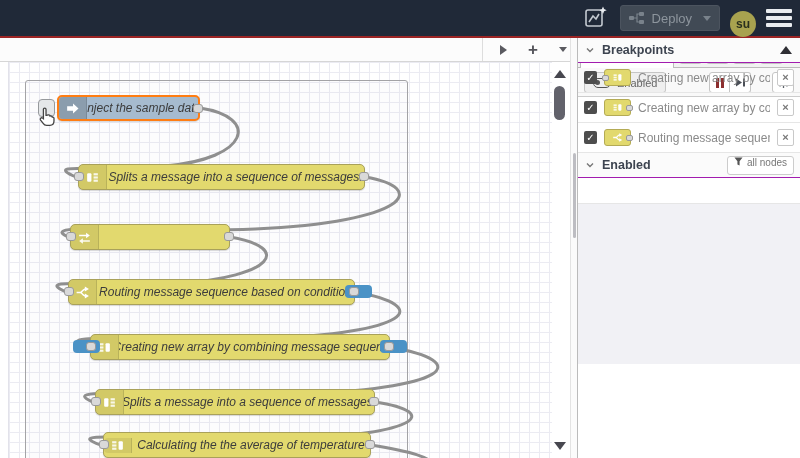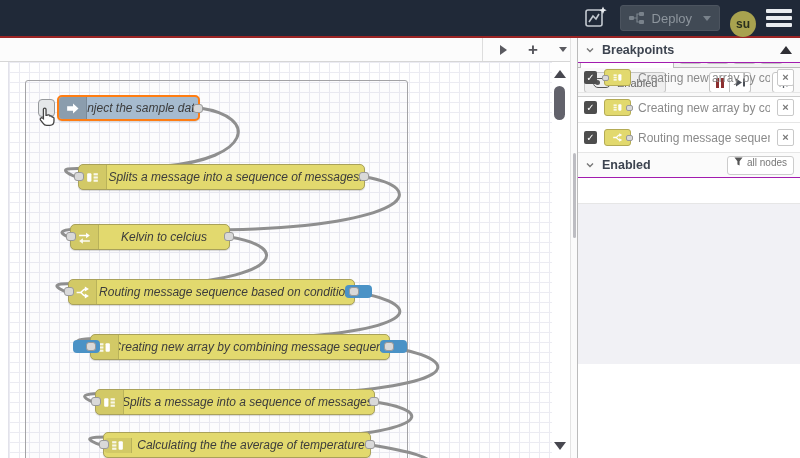--- a/index.html
+++ b/index.html
@@ -181,21 +181,20 @@
           <span class="port in"></span>
           <span class="port out"></span>
         </div>
         <div class="node change" style="left: 70px; top: 162px; width: 160px; background: rgb(226, 217, 110);">
           <span class="nicon">
             <svg viewBox="0 0 14 14">
               <path d="M2 4.5h6.5V2.6L12 5.2 8.5 7.8V5.9H2z" fill="#fff"></path>
               <path d="M12 9.5H5.5V7.6L2 10.2l3.5 2.6v-1.9H12z" fill="#fff" opacity=".9"></path>
             </svg>
           </span>
-          <span class="nlabel">Kelvin to celcius</span>
           <span class="port in"></span>
           <span class="port out"></span>
         </div>
         <div class="node switch" style="left: 68px; top: 217px; width: 287px; background: rgb(226, 217, 110);">
           <span class="nicon">
             <svg viewBox="0 0 14 14">
               <path d="M1.5 6.2h3.2c1.1 0 1.6-1.3 2.6-2l1.9-1.2V1.5L13 3.8 9.2 6.1V4.6L7.8 5.6c-.5.4-.9.9-1.3 1.4.4.5.8 1 1.3 1.4l1.4 1v-1.5L13 10.2 9.2 12.5V11L7.3 9.8c-1-.7-1.5-2-2.6-2H1.5z" fill="#fff"></path>
             </svg>
           </span>
           <span class="nlabel">Routing message sequence based on condition</span>

